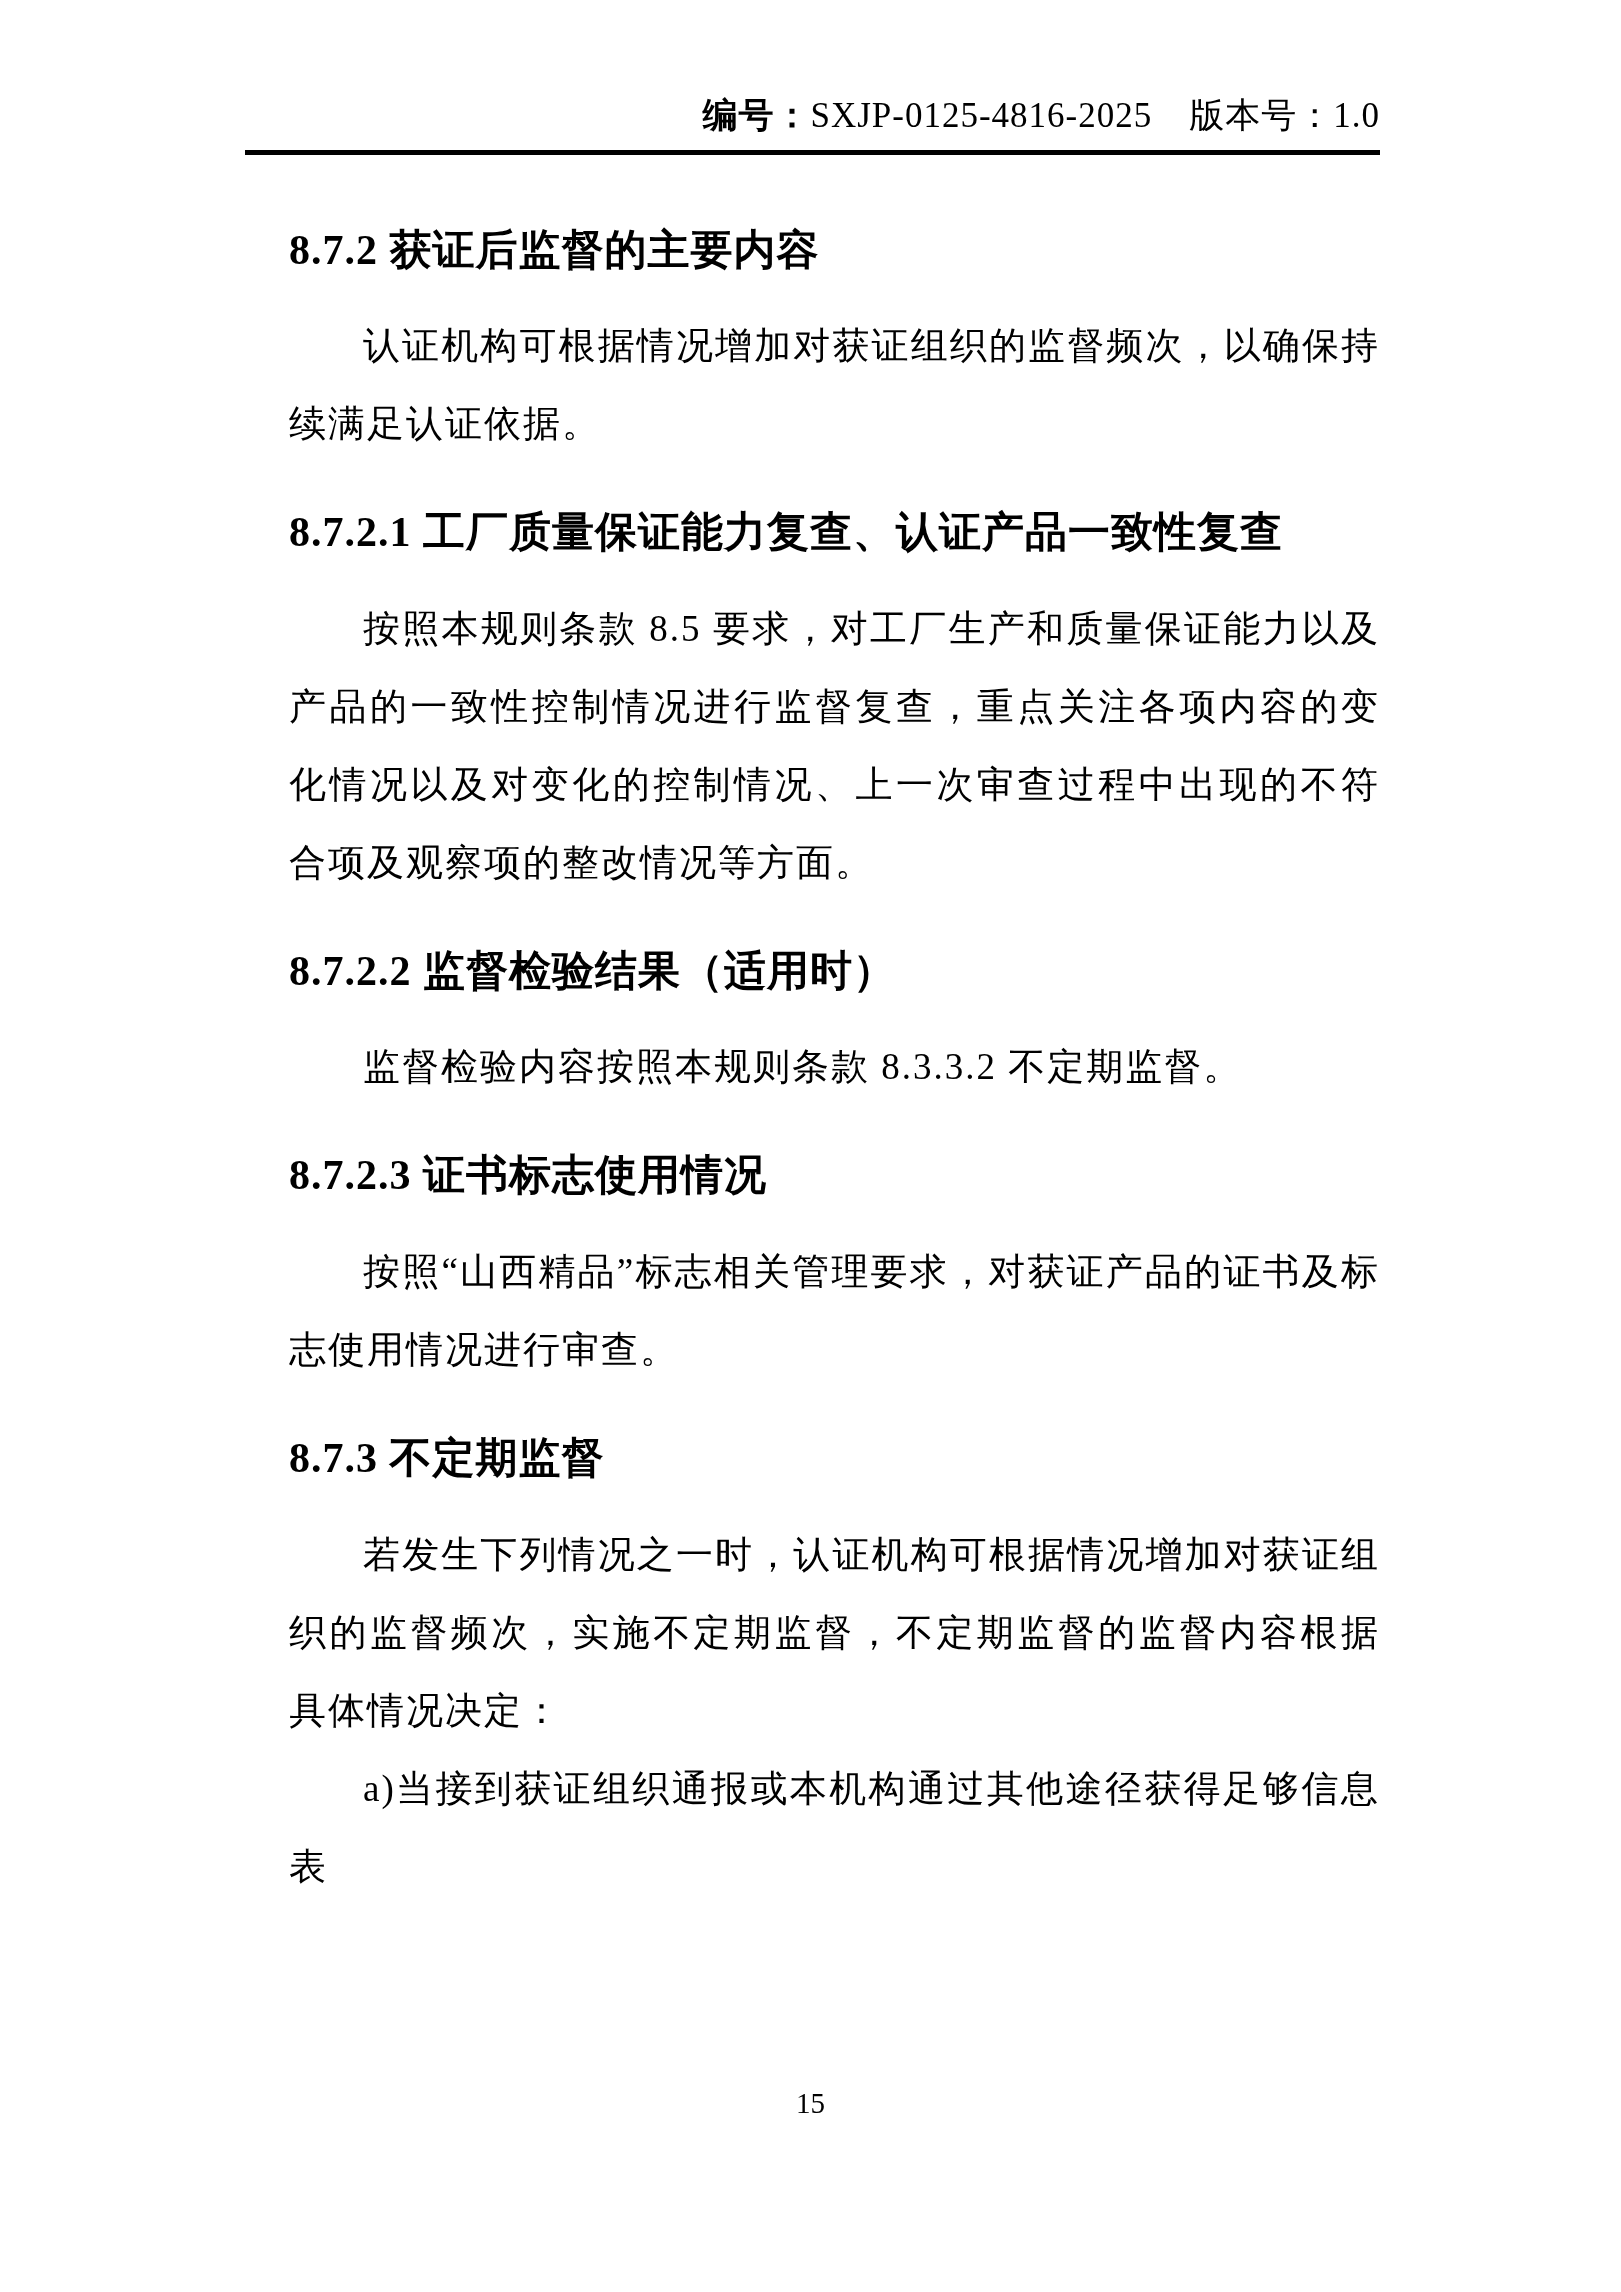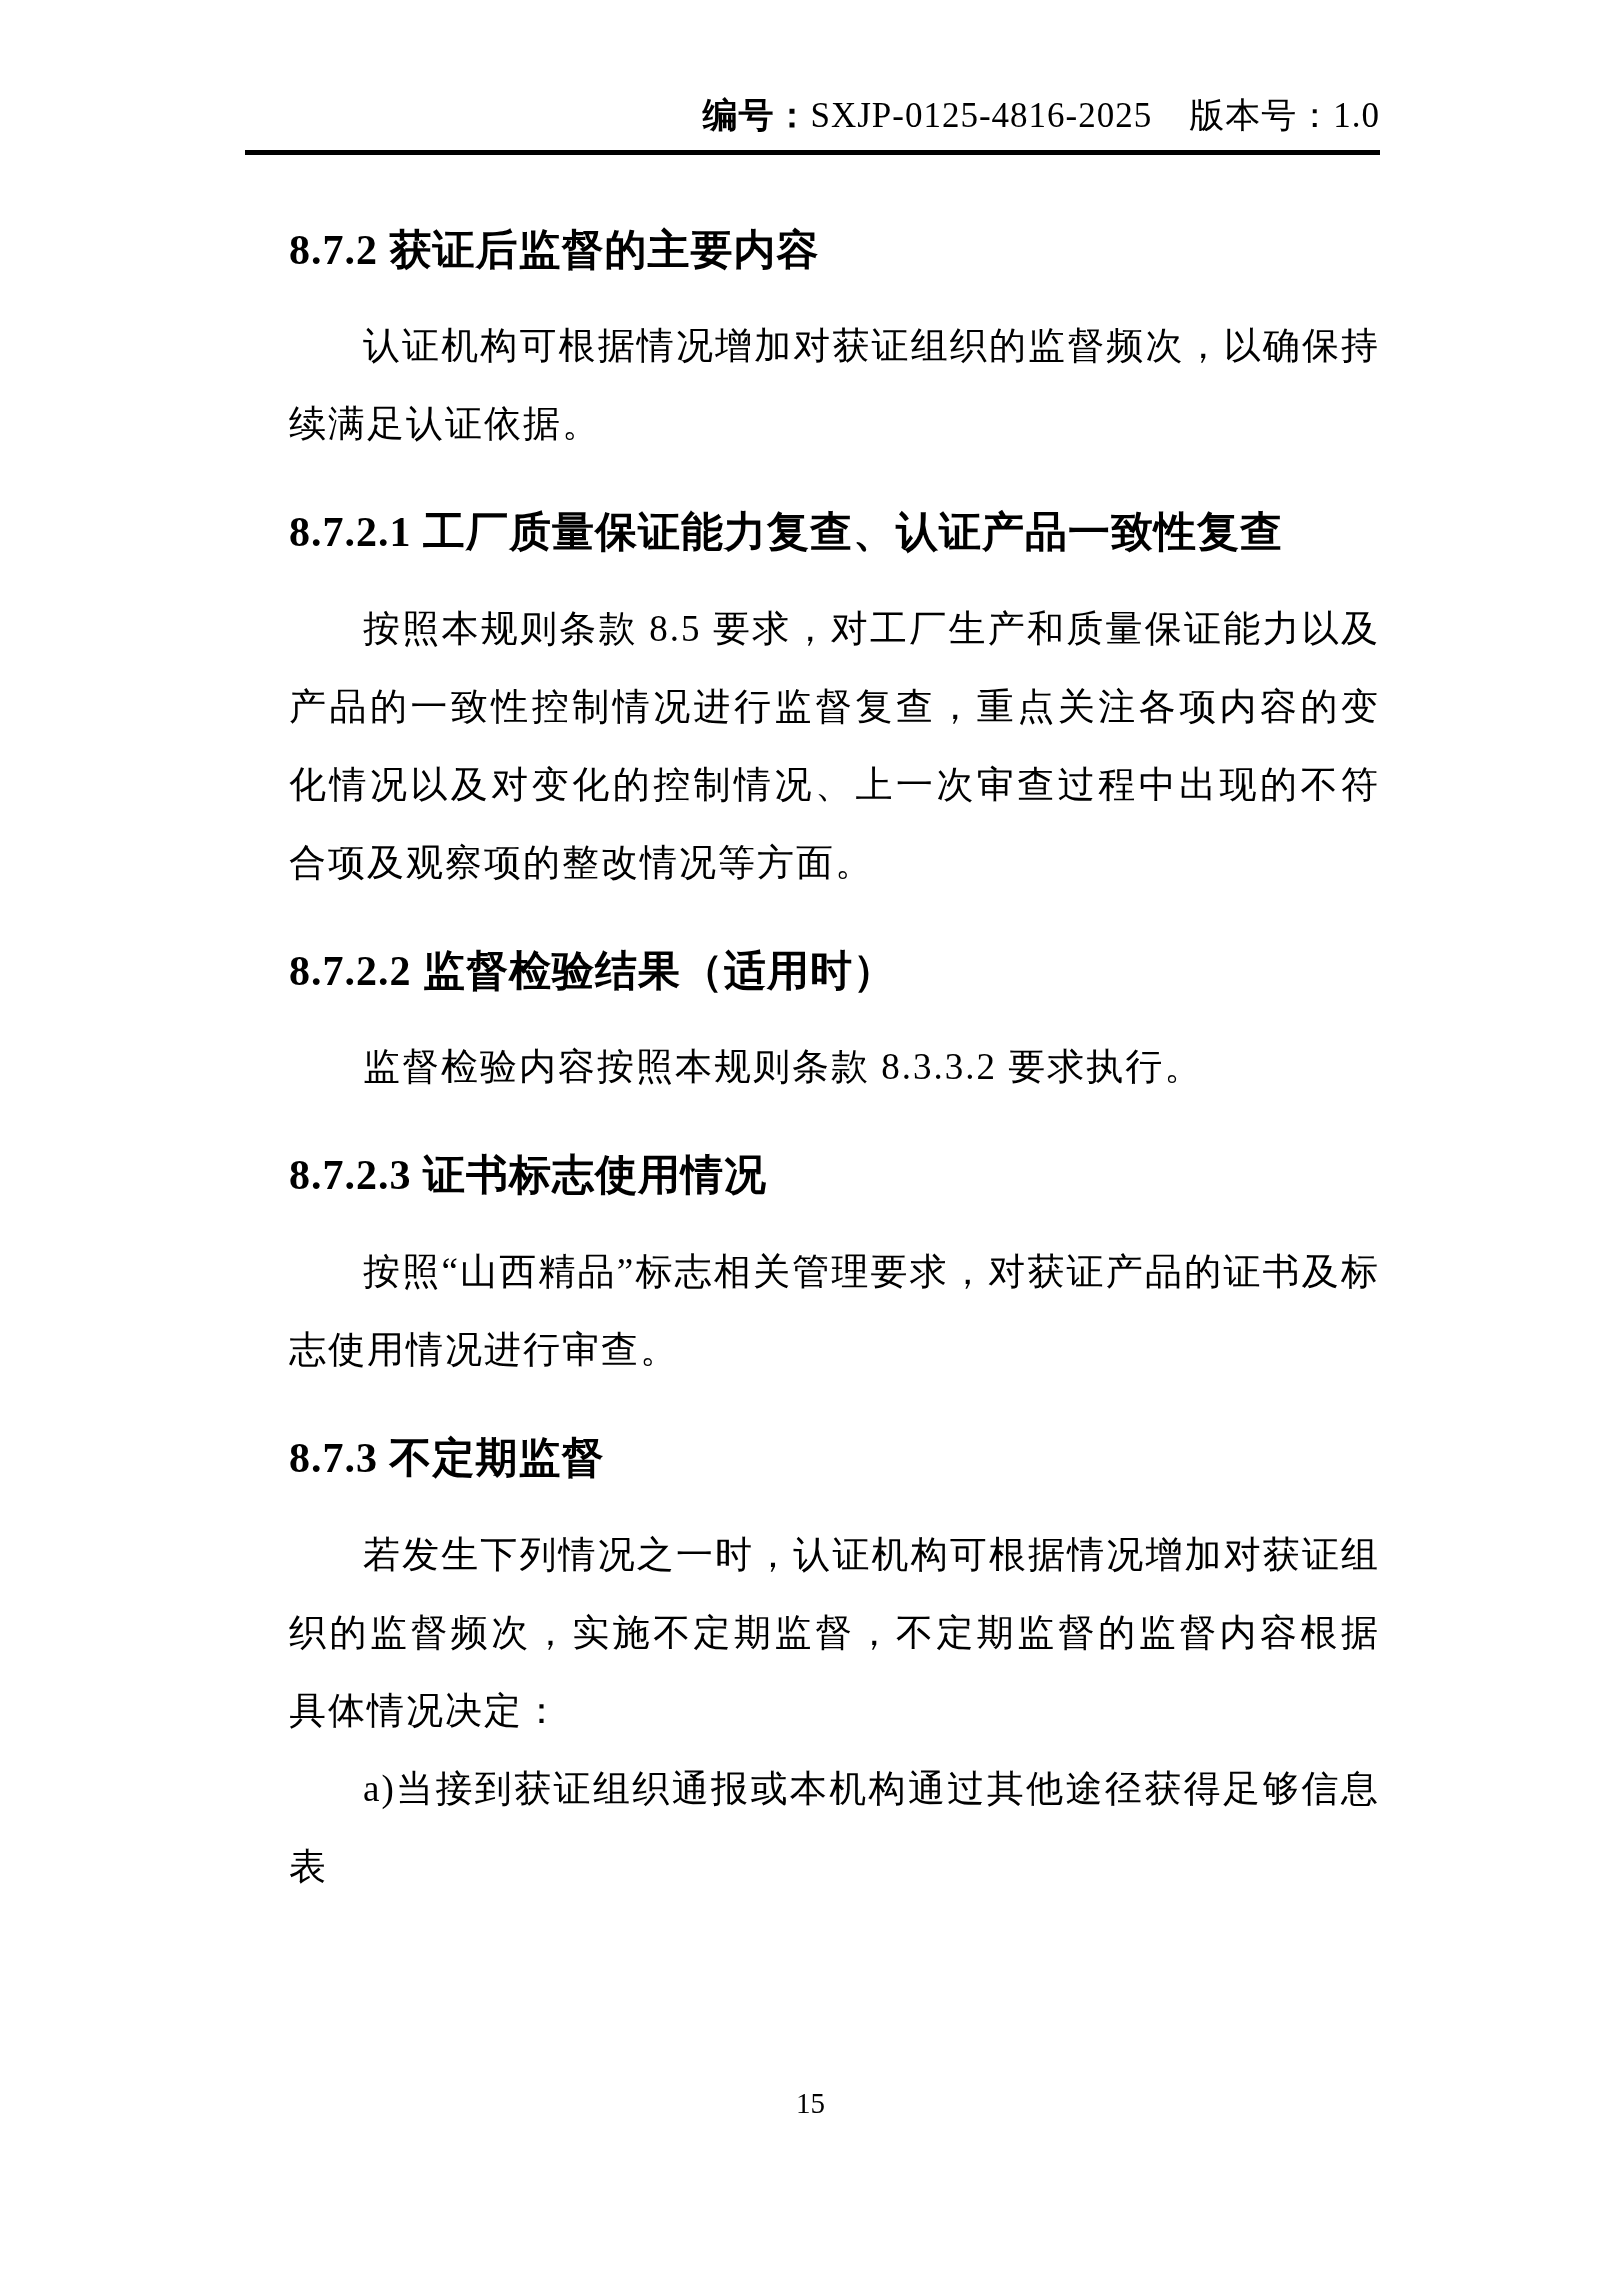--- a/index.html
+++ b/index.html
@@ -97,21 +97,21 @@
 
     <p class="body-para">认证机构可根据情况增加对获证组织的监督频次，以确保持续满足认证依据。</p>
 
 
     <h2 class="sec-head">8.7.2.1  工厂质量保证能力复查、认证产品一致性复查</h2>
 
     <p class="body-para">按照本规则条款 8.5 要求，对工厂生产和质量保证能力以及产品的一致性控制情况进行监督复查，重点关注各项内容的变化情况以及对变化的控制情况、上一次审查过程中出现的不符合项及观察项的整改情况等方面。</p>
 
     <h2 class="sec-head">8.7.2.2  监督检验结果（适用时）</h2>
 
-    <p class="body-para">监督检验内容按照本规则条款 8.3.3.2 要求执行。</p>
+    <p class="body-para">监督检验内容按照本规则条款 8.3.3.2 不定期监督。</p>
 
     <h2 class="sec-head">8.7.2.3  证书标志使用情况</h2>
 
     <p class="body-para">按照“山西精品”标志相关管理要求，对获证产品的证书及标志使用情况进行审查。</p>
 
     <h2 class="sec-head">8.7.3 不定期监督</h2>
 
     <p class="body-para">若发生下列情况之一时，认证机构可根据情况增加对获证组织的监督频次，实施不定期监督，不定期监督的监督内容根据具体情况决定：</p>
 
     <p class="body-para">a)当接到获证组织通报或本机构通过其他途径获得足够信息表</p>

